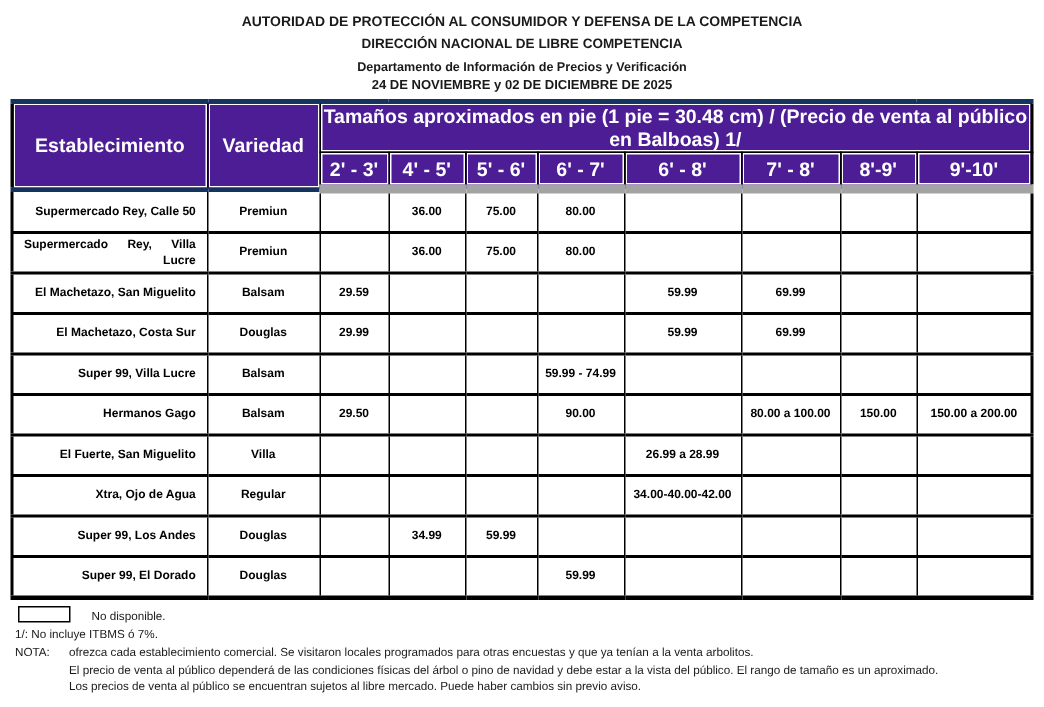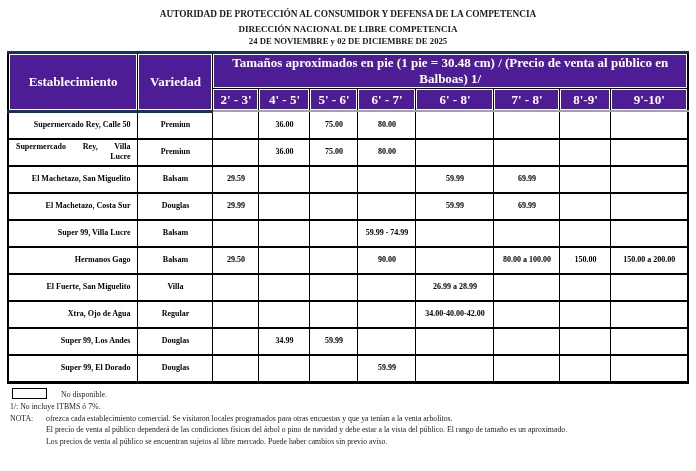--- a/index.html
+++ b/index.html
@@ -1,18 +1,18 @@
 <!DOCTYPE html>
 <html><head>
 <meta charset="utf-8">
 <style>
   html, body { margin:0; padding:0; background:#fff; }
   .page {
     position:relative; width:696px; height:471px; background:#fff;
-    font-family:Liberation Serif, serif; color:#1a1a1a; overflow:hidden;
+    font-family:Liberation Sans, sans-serif; color:#1a1a1a; overflow:hidden;
   }
   
   .titles { text-align:center; padding-top:9px; }
   .t1 { font-size:9.3px; font-weight:bold; }
   .t2 { font-size:9px;   font-weight:bold; margin-top:5px; }
   .t3 { font-size:8.4px; font-weight:bold; margin-top:5px; }
   .t4 { font-size:8.7px; font-weight:bold; margin-top:4px; }
   .t5 { font-size:8.7px; font-weight:bold; margin-top:2px; }
 
   
@@ -21,21 +21,21 @@
     width:680px; margin:5px auto 0 auto;
     border-left:2px solid #000; border-right:2px solid #000;
   }
   th {
     background:#4c1d95; color:#fff;
     border:1px solid #000;
     box-shadow: inset 0 0 0 1px #fff;
     font-size:13px; font-weight:bold; padding:1px 1px;
   }
   thead tr.hrow1 th { border-top:3px solid #16335F; }
-  thead tr.hrow2 th { border-bottom:2px solid #a3a3a3; height:19px; }
+  thead tr.hrow2 th { border-bottom:6px solid #a3a3a3; height:19px; }
   thead th.span2 { border-bottom:3px solid #16335F; }
   thead tr.hrow1 th.sizes-span { height:26px; }
   td {
     border:1px solid #000; border-top-width:2px; border-bottom-width:2px;
     font-size:8px; font-weight:bold; text-align:center; vertical-align:middle;
     height:23px; padding:1px 2px; line-height:1.3; color:#000;
     overflow:hidden;
   }
   tbody tr:last-child td { border-bottom:3px solid #000; }
   td.est-cell { padding:0 7px; }
@@ -53,20 +53,21 @@
   .nota-lines div { margin-bottom:2.5px; }
 </style>
 </head>
 <body>
 
 <div class="page">
 
   <div class="titles">
     <div class="t1">AUTORIDAD DE PROTECCIÓN AL CONSUMIDOR Y DEFENSA DE LA COMPETENCIA</div>
     <div class="t2">DIRECCIÓN NACIONAL DE LIBRE COMPETENCIA</div>
+    <div class="t3">Departamento de Información de Precios y Verificación</div>
     <div class="t5">24 DE NOVIEMBRE y 02 DE DICIEMBRE DE 2025</div>
   </div>
 
   <table>
     <colgroup>
       <col style="width:130px">
         <col style="width:75px">
       <col style="width:46px">
         <col style="width:51px">
         <col style="width:48px">

